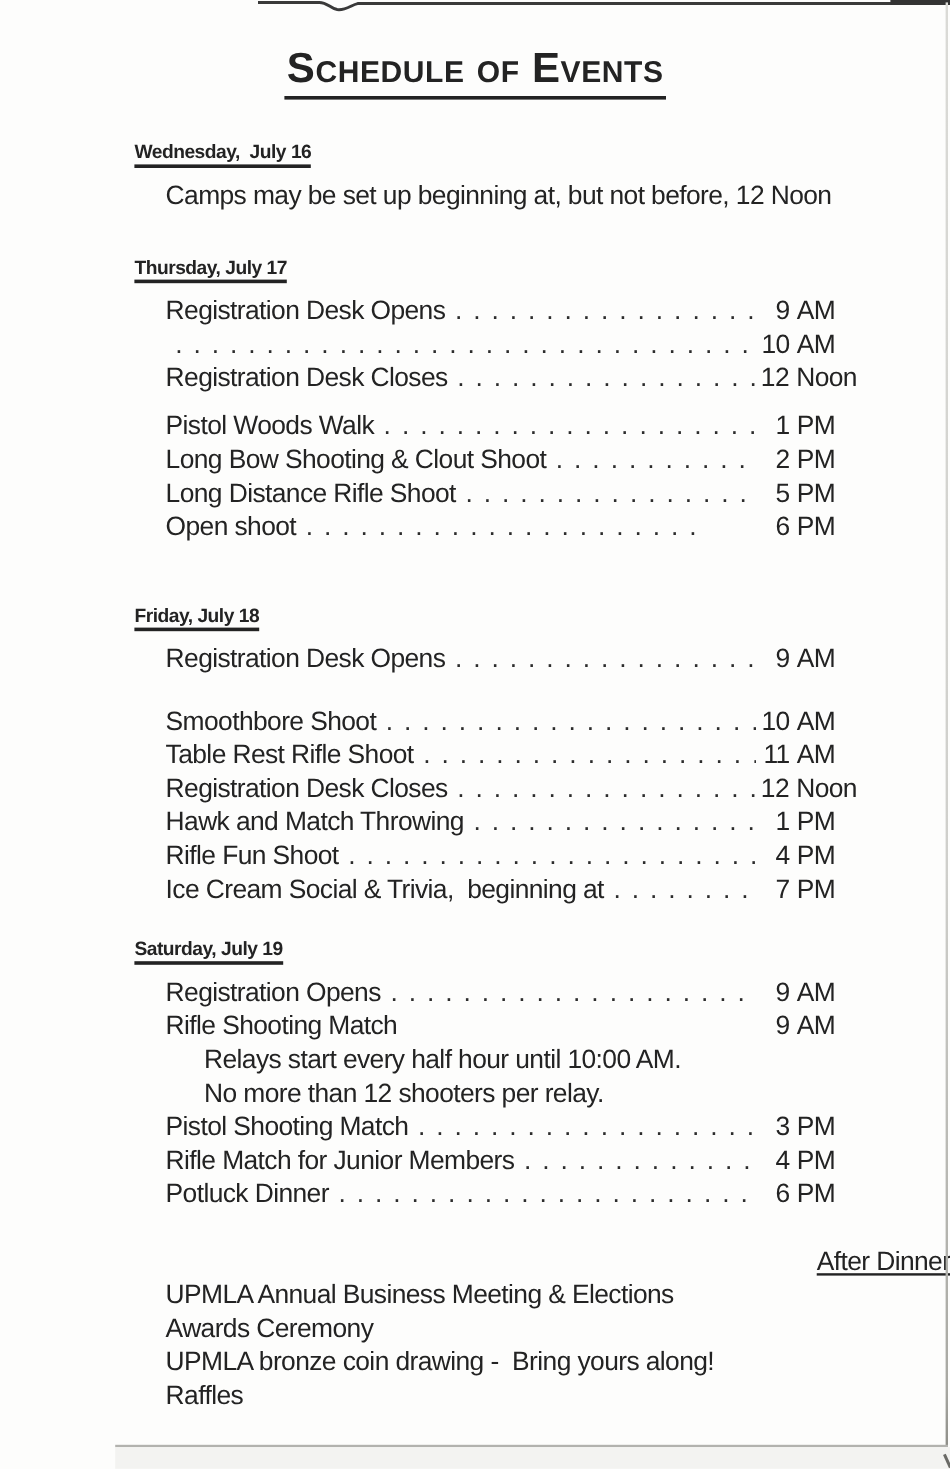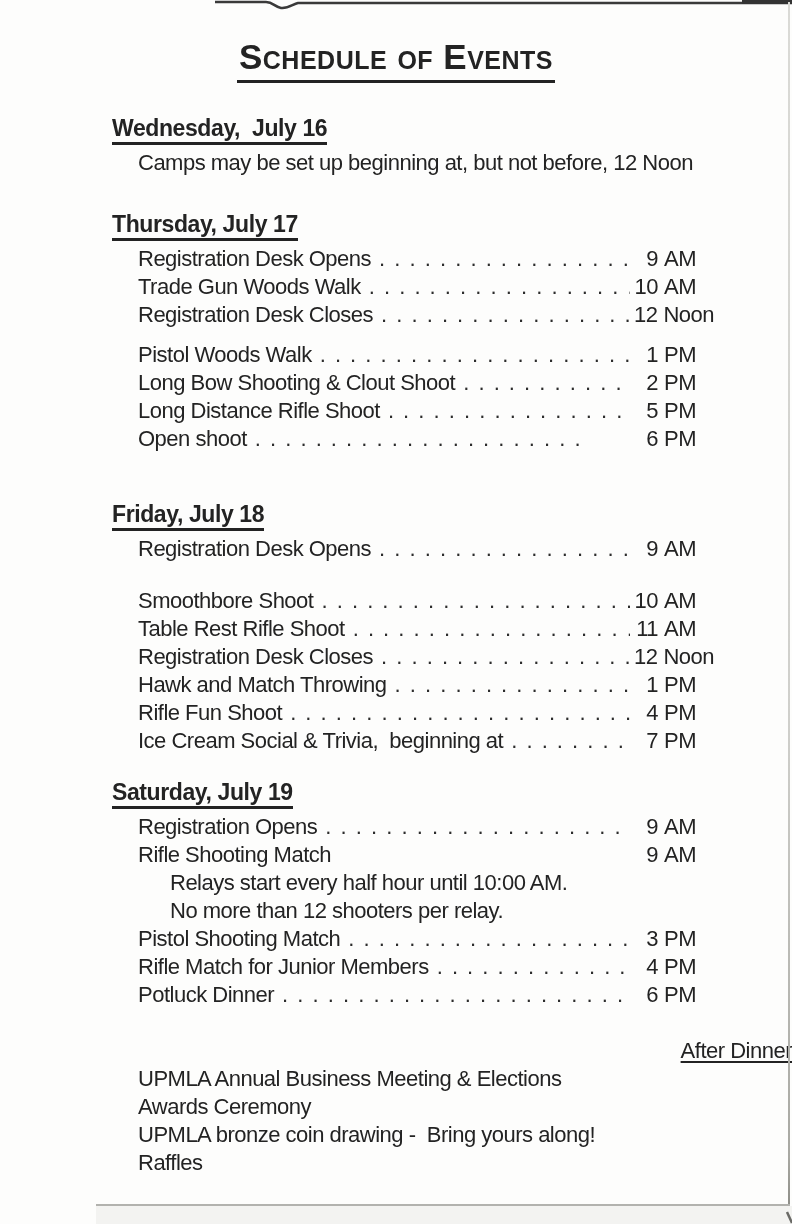--- a/index.html
+++ b/index.html
@@ -23,21 +23,21 @@
     line-height:1.2;
   }
   
   #sections{margin-top:30px;}
   #sections section{margin-top:0;}
   #sections section:nth-child(2){margin-top:32px;}
   #sections section:nth-child(3){margin-top:46px;}
   #sections section:nth-child(4){margin-top:22px;}
   h2.day{
     margin:0 0 6px 112px;
-    font-size:23px;
+    font-size:16px;
     font-weight:bold;
     letter-spacing:-0.4px;
     line-height:30px;
   }
   h2.day span{
     border-bottom:3px solid #232323;
     padding-bottom:1px;
     white-space:pre;
   }
   .rows{font-size:22px;letter-spacing:-0.5px;}
@@ -104,21 +104,20 @@
     <div class="rows">
           <div class="event-row">
             <span class="event-label">Registration Desk Opens</span>
             <span class="dots">. . . . . . . . . . . . . . . . . . . . . . . . . . . . . . . . . . . . . . . . . . . . . . . . . . </span>
             <span class="time">
               <span class="hour">9</span>
               <span class="suffix">AM</span>
             </span>
           </div>
           <div class="event-row">
-            <span class="event-label">Trade Gun Woods Walk</span>
             <span class="dots">. . . . . . . . . . . . . . . . . . . . . . . . . . . . . . . . . . . . . . . . . . . . . . . . . . </span>
             <span class="time">
               <span class="hour">10</span>
               <span class="suffix">AM</span>
             </span>
           </div>
           <div class="event-row">
             <span class="event-label">Registration Desk Closes</span>
             <span class="dots">. . . . . . . . . . . . . . . . . . . . . . . . . . . . . . . . . . . . . . . . . . . . . . . . . . </span>
             <span class="time">

